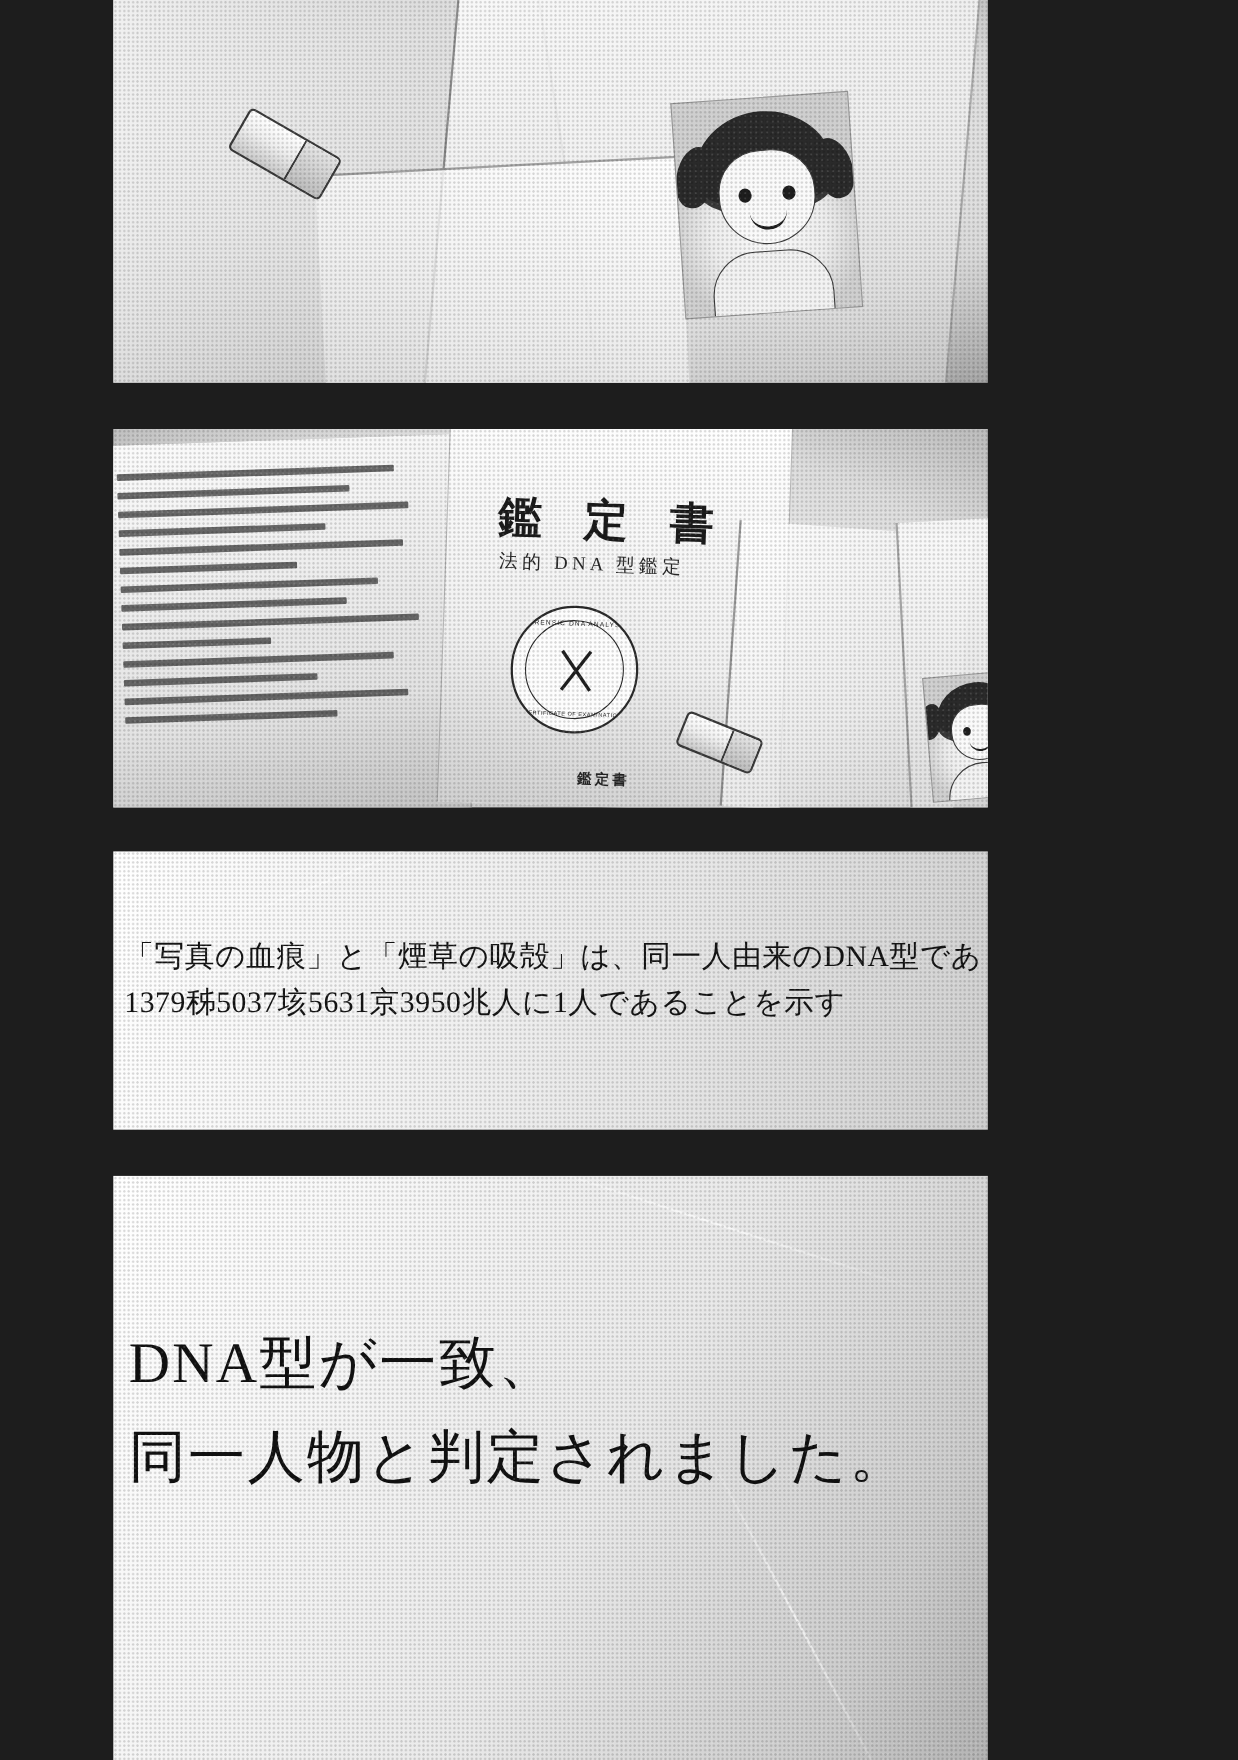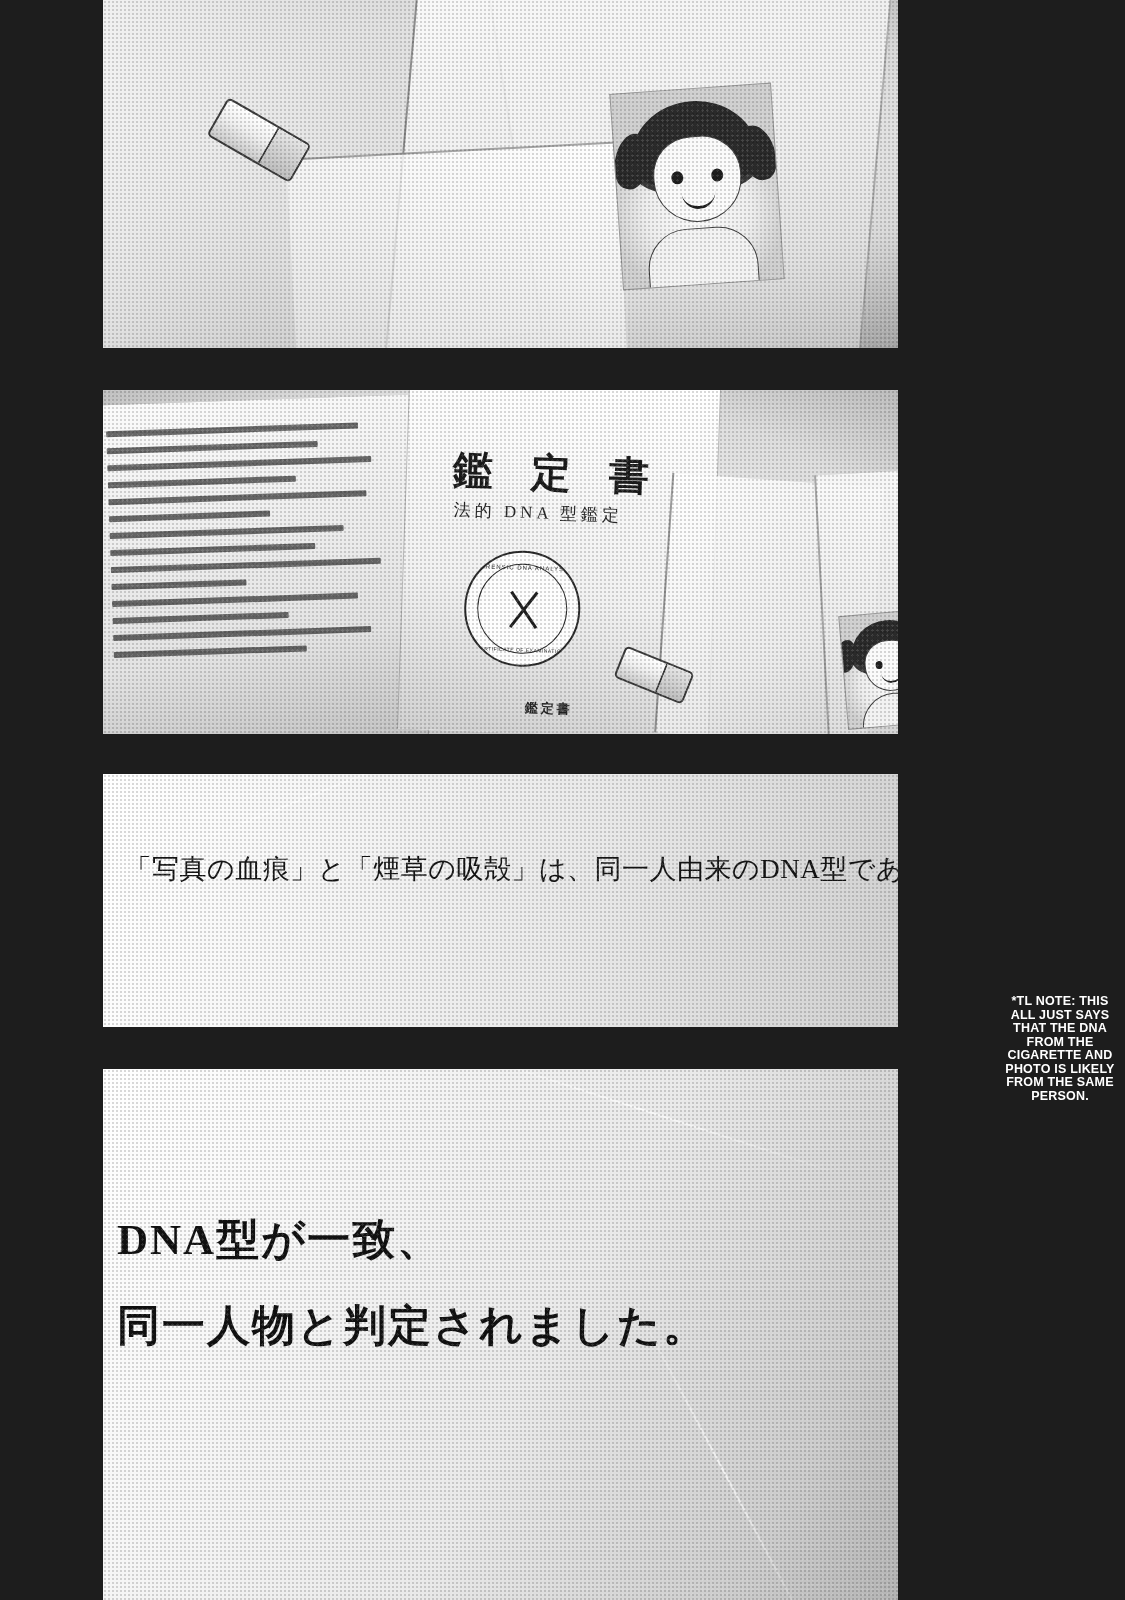--- a/index.html
+++ b/index.html
@@ -298,39 +298,39 @@
   .result-lines {
     position: absolute;
     left: 10px; top: 74px; right: -6px;
     font-family: "Liberation Serif", serif;
     color: #141414;
     font-size: 27px;
     line-height: 42px;
     letter-spacing: .5px;
     white-space: nowrap;
   }
-  .result-lines .ln { display: block; text-align: right; }
+  .result-lines .ln { display: block; }
   .result-lines sup { font-size: 15px; }
 
   
   #panel-verdict {
     left: 103px; top: 1069px; width: 795px; height: 531px;
     background:
       linear-gradient(118deg, #ffffff 0%, #f6f6f6 25%, #e9e9e9 55%, #cccccc 85%, #b4b4b4 100%);
   }
   .verdict {
     position: absolute;
     left: 14px; top: 128px; right: -8px;
     font-family: "Liberation Serif", serif;
     color: #111111;
-    font-size: 43px;
+    font-size: 52px;
     line-height: 86px;
     letter-spacing: 2px;
     white-space: nowrap;
-    font-weight: 700;
+    font-weight: 400;
   }
   .verdict .ln { display: block; }
   .streak {
     position: absolute;
     background: linear-gradient(90deg, rgba(255,255,255,0), rgba(255,255,255,.85), rgba(255,255,255,0));
     height: 2px;
     opacity: .8;
   }
 
   
@@ -411,30 +411,30 @@
         <div class="mouth"></div>
       </div>
       <div class="body"></div>
     </div>
     <div class="grain"></div>
   </div>
 
   <div class="panel" id="panel-result-text">
     <div class="result-lines">
       <span class="ln">「写真の血痕」と「煙草の吸殻」は、同一人由来のDNA型であ</span>
+      <span class="ln">1379秭5037垓5631京3950兆人に1人であることを示す</span>
     </div>
     <div class="streak" style="left:40px; top:28px; width:300px; transform:rotate(-22deg);"></div>
     <div class="grain"></div>
   </div>
 
   <div class="panel" id="panel-verdict">
     <div class="verdict">
       <span class="ln">DNA型が一致、</span>
       <span class="ln">同一人物と判定されました。</span>
     </div>
     <div class="streak" style="left:330px; top:40px; width:420px; transform:rotate(18deg);"></div>
     <div class="streak" style="left:430px; top:400px; width:380px; transform:rotate(62deg);"></div>
     <div class="grain"></div>
   </div>
 
-  <div id="tl-note">*TL NOTE: THIS ALL JUST SAYS THAT THE DNA FROM THE CIGARETTE AND PHOTO IS LIKELY FROM THE SAME PERSON.</div>
 
 </div>
 
 </body></html>

